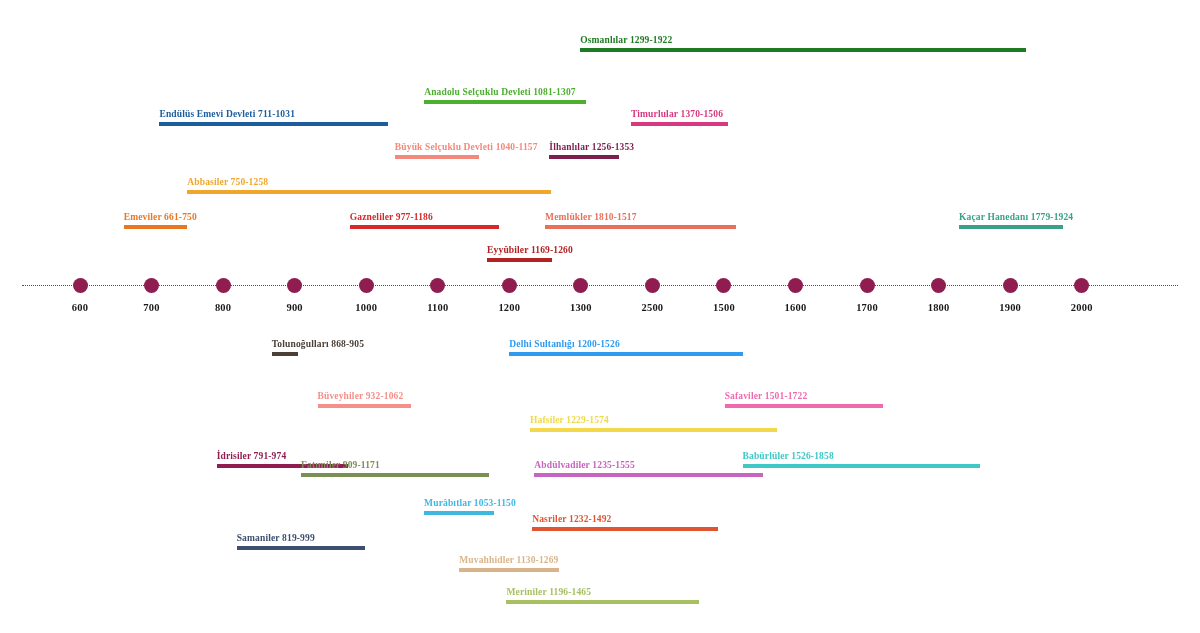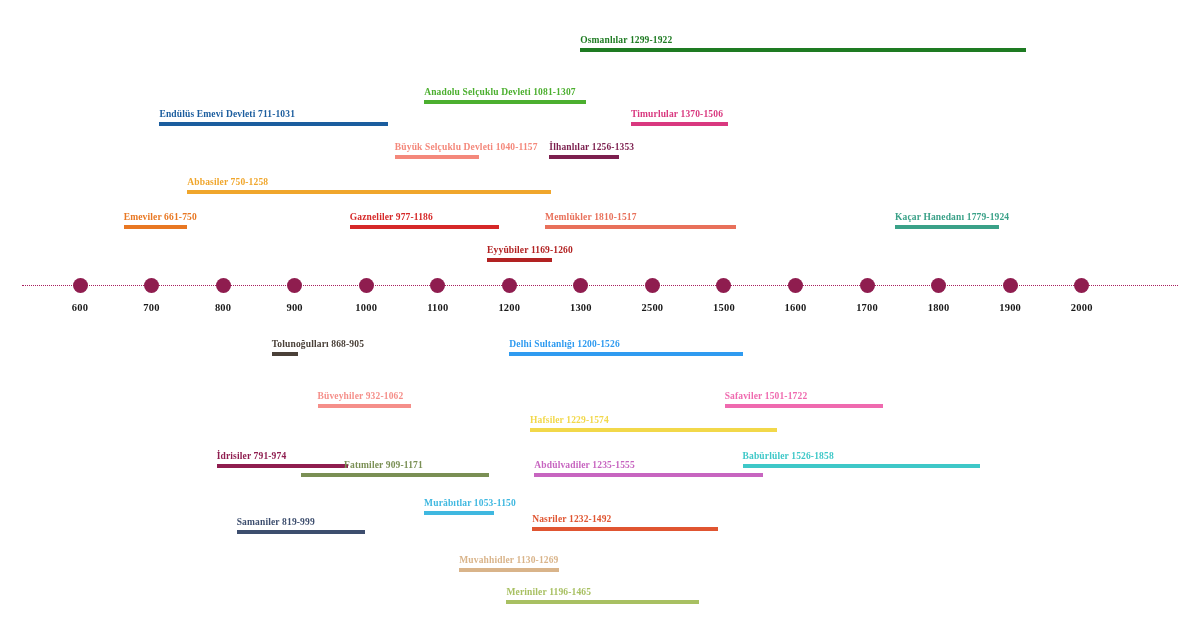--- a/index.html
+++ b/index.html
@@ -101,21 +101,21 @@
         <div class="bar-rect" style="background: rgb(232, 119, 34);"></div>
       </div>
       <div class="bar-group" style="left: 349.743px; width: 149.54px; top: 203px;">
         <div class="bar-label" style="color: rgb(214, 40, 40);">Gazneliler 977-1186</div>
         <div class="bar-rect" style="background: rgb(214, 40, 40);"></div>
       </div>
       <div class="bar-group" style="left: 545.075px; width: 191.038px; top: 203px;">
         <div class="bar-label" style="color: rgb(232, 112, 90);">Memlükler 1810-1517</div>
         <div class="bar-rect" style="background: rgb(232, 112, 90);"></div>
       </div>
-      <div class="bar-group" style="left: 895px; width: 103.748px; top: 203px; text-align: right;">
+      <div class="bar-group" style="left: 959px; width: 103.748px; top: 203px; text-align: right;">
         <div class="bar-label" style="color: rgb(58, 161, 136);">Kaçar Hanedanı 1779-1924</div>
         <div class="bar-rect" style="background: rgb(58, 161, 136);"></div>
       </div>
       <div class="bar-group" style="left: 487.12px; width: 65.1105px; top: 236px;">
         <div class="bar-label" style="color: rgb(178, 34, 34);">Eyyûbiler 1169-1260</div>
         <div class="bar-rect" style="background: rgb(178, 34, 34);"></div>
       </div>
     </div>
 
   <div id="axis-line" style="left: 22px; width: 1156px; top: 285px; border-top-color: rgb(168, 31, 94);"></div>
@@ -177,28 +177,28 @@
       </div>
       <div class="bar-group" style="left: 216.661px; width: 130.936px; top: 442px;">
         <div class="bar-label" style="color: rgb(143, 29, 79);">İdrisiler 791-974</div>
         <div class="bar-rect" style="background: rgb(143, 29, 79);"></div>
       </div>
       <div class="bar-group" style="left: 742.553px; width: 237.546px; top: 442px;">
         <div class="bar-label" style="color: rgb(62, 200, 200);">Babürlüler 1526-1858</div>
         <div class="bar-rect" style="background: rgb(62, 200, 200);"></div>
       </div>
       <div class="bar-group" style="left: 301.089px; width: 187.461px; top: 451px;">
-        <div class="bar-label" style="color: rgb(122, 143, 84); margin-left: 43px;">Fatımiler 909-1171</div>
+        <div class="bar-label" style="color: rgb(122, 143, 84);">Fatımiler 909-1171</div>
         <div class="bar-rect" style="background: rgb(122, 143, 84);"></div>
       </div>
       <div class="bar-group" style="left: 534.342px; width: 228.96px; top: 451px; text-align: right;">
         <div class="bar-label" style="color: rgb(199, 101, 192);">Abdülvadiler 1235-1555</div>
         <div class="bar-rect" style="background: rgb(199, 101, 192);"></div>
       </div>
-      <div class="bar-group" style="left: 236.695px; width: 128.79px; top: 508px;">
+      <div class="bar-group" style="left: 236.695px; width: 128.79px; top: 524px;">
         <div class="bar-label" style="color: rgb(61, 78, 110);">Samaniler 819-999</div>
         <div class="bar-rect" style="background: rgb(61, 78, 110);"></div>
       </div>
       <div class="bar-group" style="left: 404.122px; width: 69.4035px; top: 489px; margin-left: 20px;">
         <div class="bar-label" style="color: rgb(63, 184, 224);">Murâbıtlar 1053-1150</div>
         <div class="bar-rect" style="background: rgb(63, 184, 224);"></div>
       </div>
       <div class="bar-group" style="left: 532.196px; width: 186.03px; top: 505px;">
         <div class="bar-label" style="color: rgb(224, 85, 49);">Nasriler 1232-1492</div>
         <div class="bar-rect" style="background: rgb(224, 85, 49);"></div>

